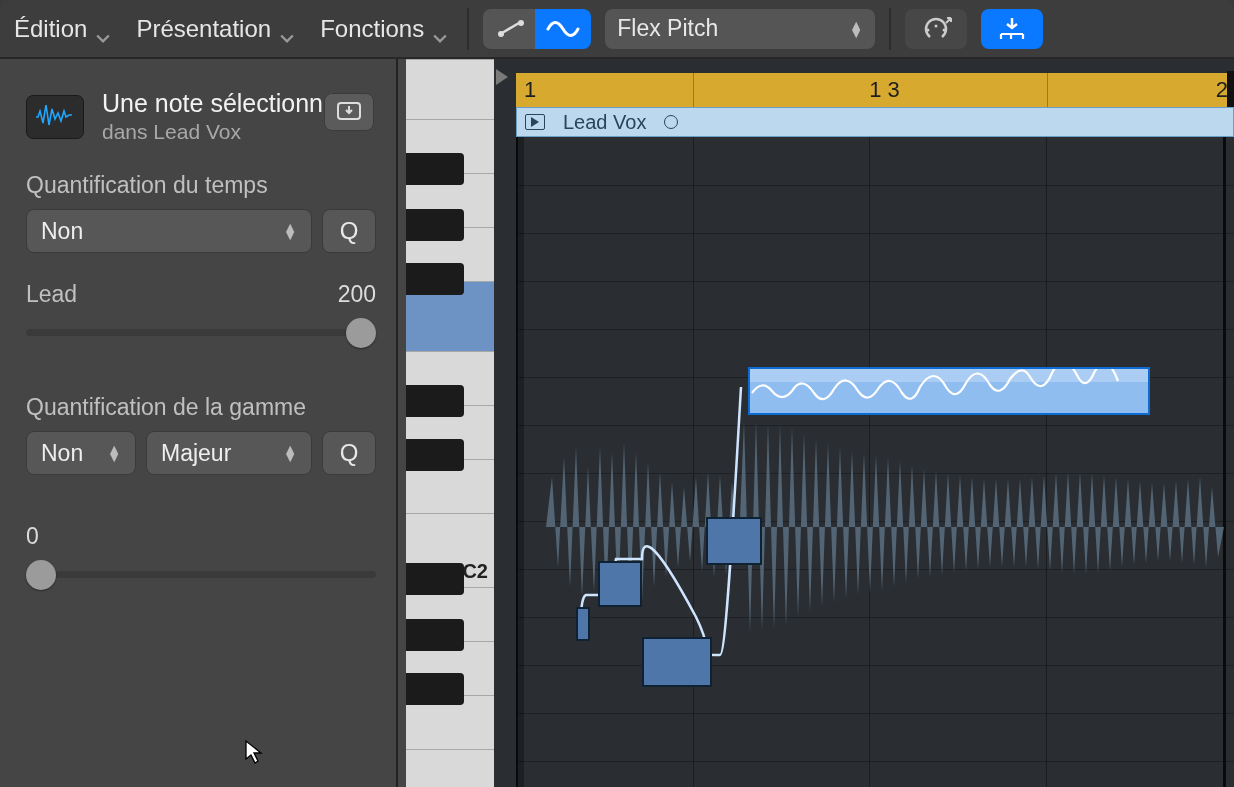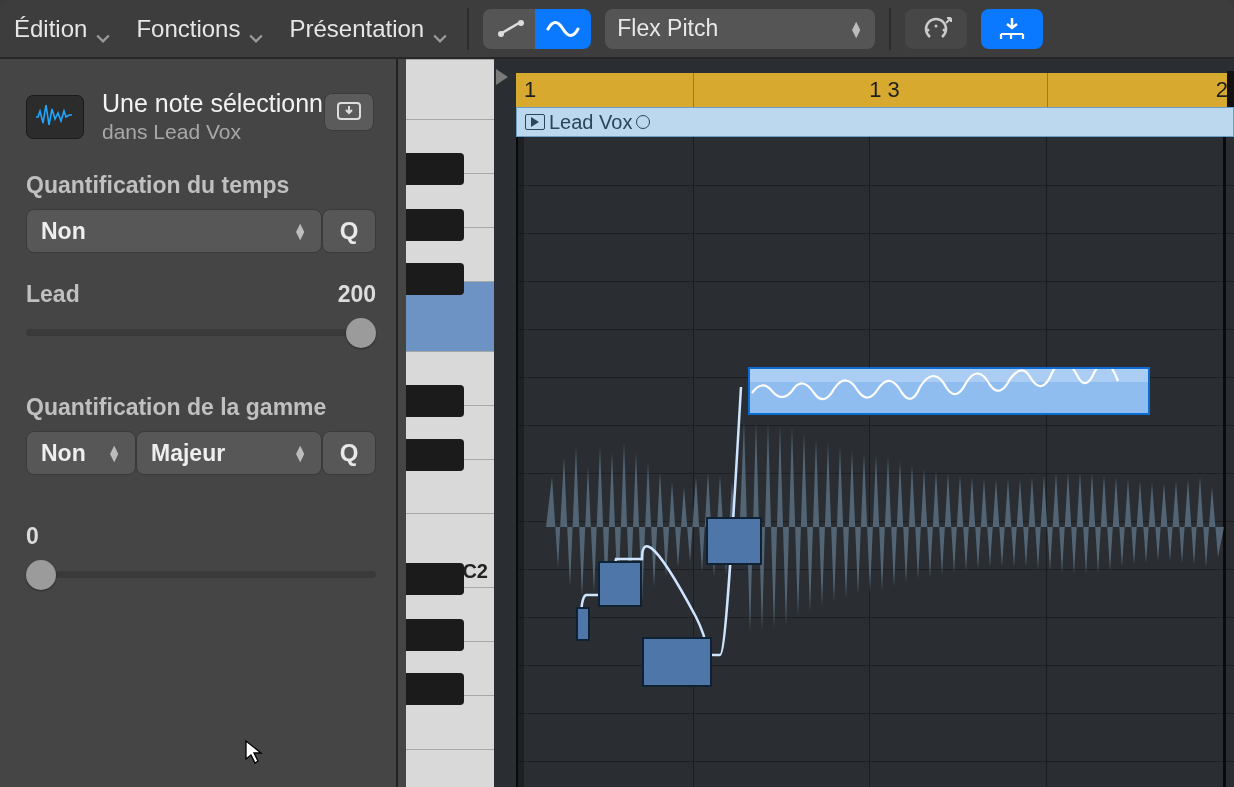--- a/index.html
+++ b/index.html
@@ -22,24 +22,24 @@
   .body { display:flex; height: calc(100% - 59px); }
   
   
   .inspector { width: 398px; background: #454545; border-right:2px solid #222; position:relative; padding: 30px 20px 10px 26px; }
   .insp-head { display:flex; align-items:center; gap:18px; margin-bottom:28px;}
   .track-icon { width:58px; height:44px; background:#2c2c2c; border:1px solid #1a1a1a; border-radius:7px; display:flex; align-items:center; justify-content:center; color:#1fa6ff;}
   .title-block .t1{font-size:25px; color:#f2f2f2; font-weight:500;}
   .title-block .t2{font-size:21px; color:#a8a8a8; margin-top:2px;}
   .insp-dl { position:absolute; top:34px; right:22px; width:50px; height:38px; background:#5b5b5b; border:1px solid #3b3b3b; border-radius:8px; display:flex;align-items:center;justify-content:center; cursor:pointer;}
   
-  .sect { margin-top: 18px; font-weight: bold; }
+  .sect { margin-top: 18px; }
   .sect .lbl { font-size:23px; color:#c0c0c0; margin-bottom:10px; display:flex; justify-content:space-between;}
   .sect .val { color:#dcdcdc;}
-  .row { display:flex; align-items:center;}
+  .row { display:flex; gap:10px; align-items:center;}
   .dd { height:44px; background:#575757; border:1px solid #3a3a3a; border-radius:8px; display:flex; align-items:center; padding:0 14px; font-size:23px; color:#eee; justify-content:space-between; cursor:pointer;}
   .dd.w1{flex:1;}
   .qbtn{ width:54px; height:44px; background:#575757; border:1px solid #3a3a3a; border-radius:8px; font-size:24px; color:#e8e8e8; display:flex;align-items:center;justify-content:center; cursor:pointer;}
   
   .slider { position:relative; height:28px; margin-top:6px;}
   .slider .track{ position:absolute; top:11px; left:0; right:0; height:7px; background:#3a3a3a; border-radius:4px;}
   .slider .thumb{ position:absolute; top:0; width:30px; height:30px; background:#9b9b9b; border-radius:50%; cursor:pointer; box-shadow:0 1px 2px rgba(0,0,0,0.4);}
   
   
   .pianocol { width:96px; background:linear-gradient(to right,#454545 0,#454545 8px,#cfcfcf 8px); position:relative;}
@@ -51,21 +51,21 @@
   
   
   .main { flex:1; position:relative; background:#2a2e32; overflow:hidden;}
   .disclose{position:absolute; left:-2px; top:6px; color:#888;}
   .ruler{position:absolute; left:22px; right:0; top:14px; height:34px; background:#d8a92f; color:#1e1e1e; font-size:22px; display:flex; align-items:center;}
   .ruler .m1{position:absolute; left:8px;}
   .ruler .m2{position:absolute; left:49.2%;}
   .ruler .m3{position:absolute; right:6px;}
   .ruler .tick{position:absolute; top:0; width:1px; height:100%; background:#9a7a22;}
   .ruler .endcap{position:absolute; right:0; top:-2px; width:7px; height:38px; background:#111;}
-  .regionbar{position:absolute; left:22px; right:0; top:48px; height:30px; background:#bcd8ef; border:1px solid #6aa0c7; display:flex; align-items:center; gap:4px; padding-left:8px; color:#2a4458; font-size:20px;}
+  .regionbar{position:absolute; left:22px; right:0; top:48px; height:30px; background:#bcd8ef; border:1px solid #6aa0c7; display:flex; align-items:center; gap:18px; padding-left:8px; color:#2a4458; font-size:20px;}
   .regionbar .play{width:20px;height:16px; border:1.5px solid #2a4458; border-radius:2px; display:flex;align-items:center;justify-content:center;}
   .regionbar .loop{width:14px;height:14px;border:1.5px solid #2a4458;border-radius:50%;}
   
   .gridarea{position:absolute; left:22px; right:0; top:78px; bottom:0;}
   .hline{position:absolute; left:0; right:0; height:1px; background:#1e2124;}
   .vline{position:absolute; top:0; bottom:0; width:1px; background:#1a1d1f;}
   .leftshade{position:absolute;left:0;top:0;bottom:0;width:8px;background:rgba(0,0,0,0.3);}
   
   .wave{position:absolute; fill:#5b6f80; opacity:0.85;}
   
@@ -80,27 +80,27 @@
 <body>
 
 <div class="topbar">
   <div class="menu-btn">
     <span>Édition</span>
     <span class="chev"><svg viewBox="0 0 12 8" width="14" height="10">
           <path d="M1 1l5 5 5-5" fill="none" stroke-width="2"></path>
         </svg></span>
   </div>
   <div class="menu-btn">
-    <span>Fonctions</span>
+    <span>Présentation</span>
     <span class="chev"><svg viewBox="0 0 12 8" width="14" height="10">
           <path d="M1 1l5 5 5-5" fill="none" stroke-width="2"></path>
         </svg></span>
   </div>
   <div class="menu-btn">
-    <span>Présentation</span>
+    <span>Fonctions</span>
     <span class="chev"><svg viewBox="0 0 12 8" width="14" height="10">
           <path d="M1 1l5 5 5-5" fill="none" stroke-width="2"></path>
         </svg></span>
   </div>
   <div class="vsep"></div>
   <div style="display:flex;">
     <div class="toolbtn join">
       <svg width="30" height="20">
           <circle cx="5" cy="15" r="3" fill="#ddd"></circle>
           <path d="M6 14 L23 4" stroke="#ddd" stroke-width="2.5"></path>

